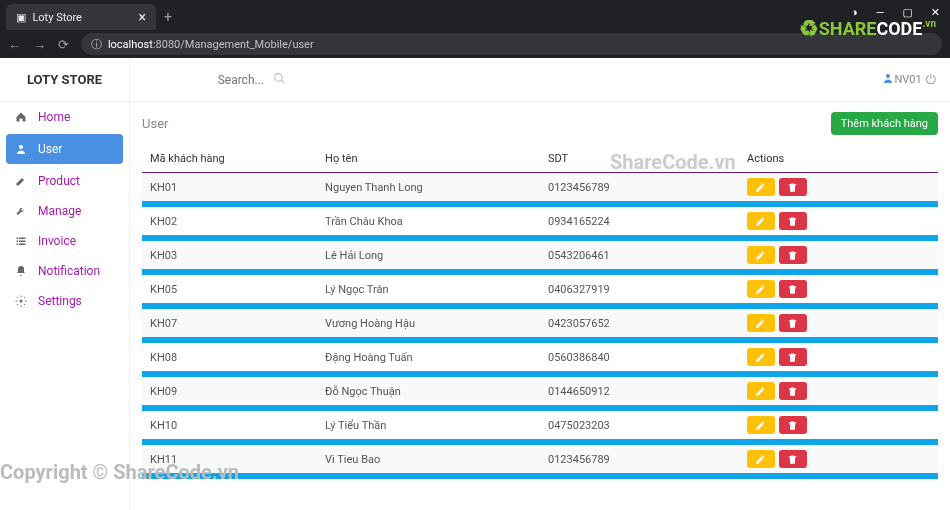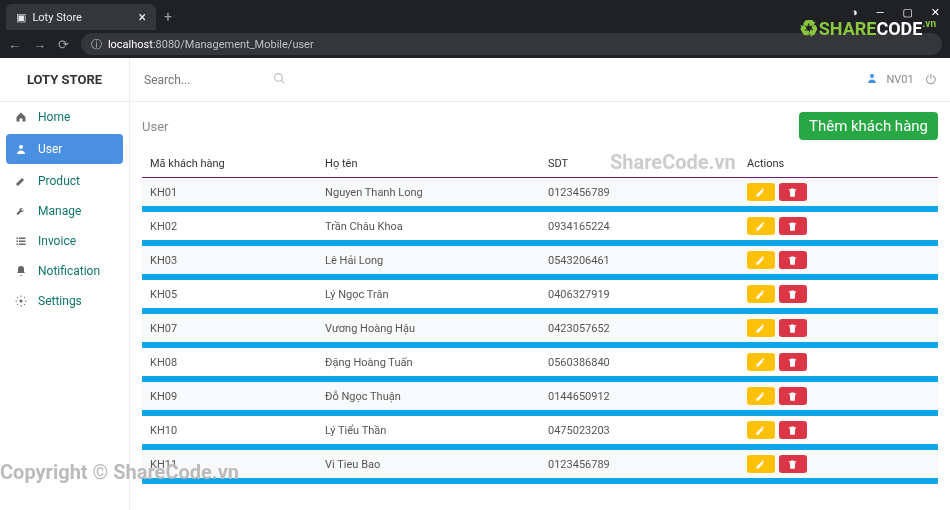--- a/index.html
+++ b/index.html
@@ -26,38 +26,38 @@
     .watermark-mid { position: absolute; top: 150px; left: 610px; color: #ccc; font-size: 20px; font-weight: bold; z-index: 50; }
     .watermark-bottom { position: absolute; bottom: 26px; left: 0; right: 0; text-align: left; color: #bbb; font-size: 20px; font-weight: bold; z-index: 50; }
     
     
     .app { display: flex; height: calc(510px - 58px); }
     
     
     .app-header { position: absolute; top: 58px; left: 0; right: 0; height: 44px; background: #fff; border-bottom: 1px solid #eee; display: flex; align-items: center; z-index: 10; }
     .brand { width: 130px; text-align: center; font-weight: bold; font-size: 13px; color: #333; border-right: 1px solid #eee; height: 44px; display: flex; align-items: center; justify-content: center; }
     .search-box { flex: 0 0 170px; padding: 0 14px; display: flex; align-items: center; position: relative; }
-    .search-input { border: none; font-size: 12px; color: #999; width: 120px; outline: none; }
+    .search-input { border: none; font-size: 12px; color: #999; width: 120px; outline: none; text-align: right; }
     .search-icon { color: #bbb; font-size: 13px; position: absolute; right: 14px; }
-    .user-area { margin-left: auto; margin-right: 14px; display: flex; align-items: center; gap: 8px; font-size: 11px; color: #888; }
+    .user-area { margin-left: auto; margin-right: 14px; display: flex; align-items: center; gap: 0; font-size: 11px; color: #888; }
     .user-icon { color: #4a90e2; font-size: 12px; }
     .power-icon { color: #999; font-size: 13px; margin-left: 4px; }
     
     
     .sidebar { width: 130px; background: #fff; border-right: 1px solid #eee; padding-top: 44px; }
-    .side-item { display: flex; align-items: center; gap: 10px; padding: 8px 14px; font-size: 12px; color: #0f766e; cursor: pointer; }
+    .side-item { display: flex; align-items: center; gap: 10px; padding: 8px 14px; font-size: 12px; color: #a21caf; cursor: pointer; }
     .side-item.active { background: #4a90e2; color: #fff; border-radius: 4px; margin: 2px 6px; padding: 8px 8px; }
     .side-icon { width: 14px; display: inline-flex; justify-content: center; font-size: 12px; color: #666; }
     .side-item.active .side-icon { color: #fff; }
     
     
     .main { flex: 1; padding: 54px 12px 10px 12px; background: #fff; overflow: hidden; }
     .page-header { display: flex; align-items: center; margin-bottom: 10px; }
     .page-title { font-size: 13px; color: #888; }
-    .add-btn { margin-left: auto; background: #28a745; color: #fff; border: none; border-radius: 4px; padding: 5px 10px; font-size: 15px; cursor: pointer; }
+    .add-btn { margin-left: auto; background: #28a745; color: #fff; border: none; border-radius: 4px; padding: 5px 10px; font-size: 11px; cursor: pointer; }
     
     
     .table { width: 100%; border-collapse: collapse; font-size: 11px; }
     .table thead th { text-align: left; padding: 7px 8px; font-weight: normal; color: #333; border-bottom: 1px solid #701a75; }
     .table tbody td { padding: 5px 8px; color: #555; border-bottom: 6px solid #0ea5e9; }
     .table tbody tr:nth-child(odd) { background: #f8f9fa; }
     .col-id { width: 22%; }
     .col-name { width: 28%; }
     .col-phone { width: 25%; }
     .col-actions { width: 25%; }

